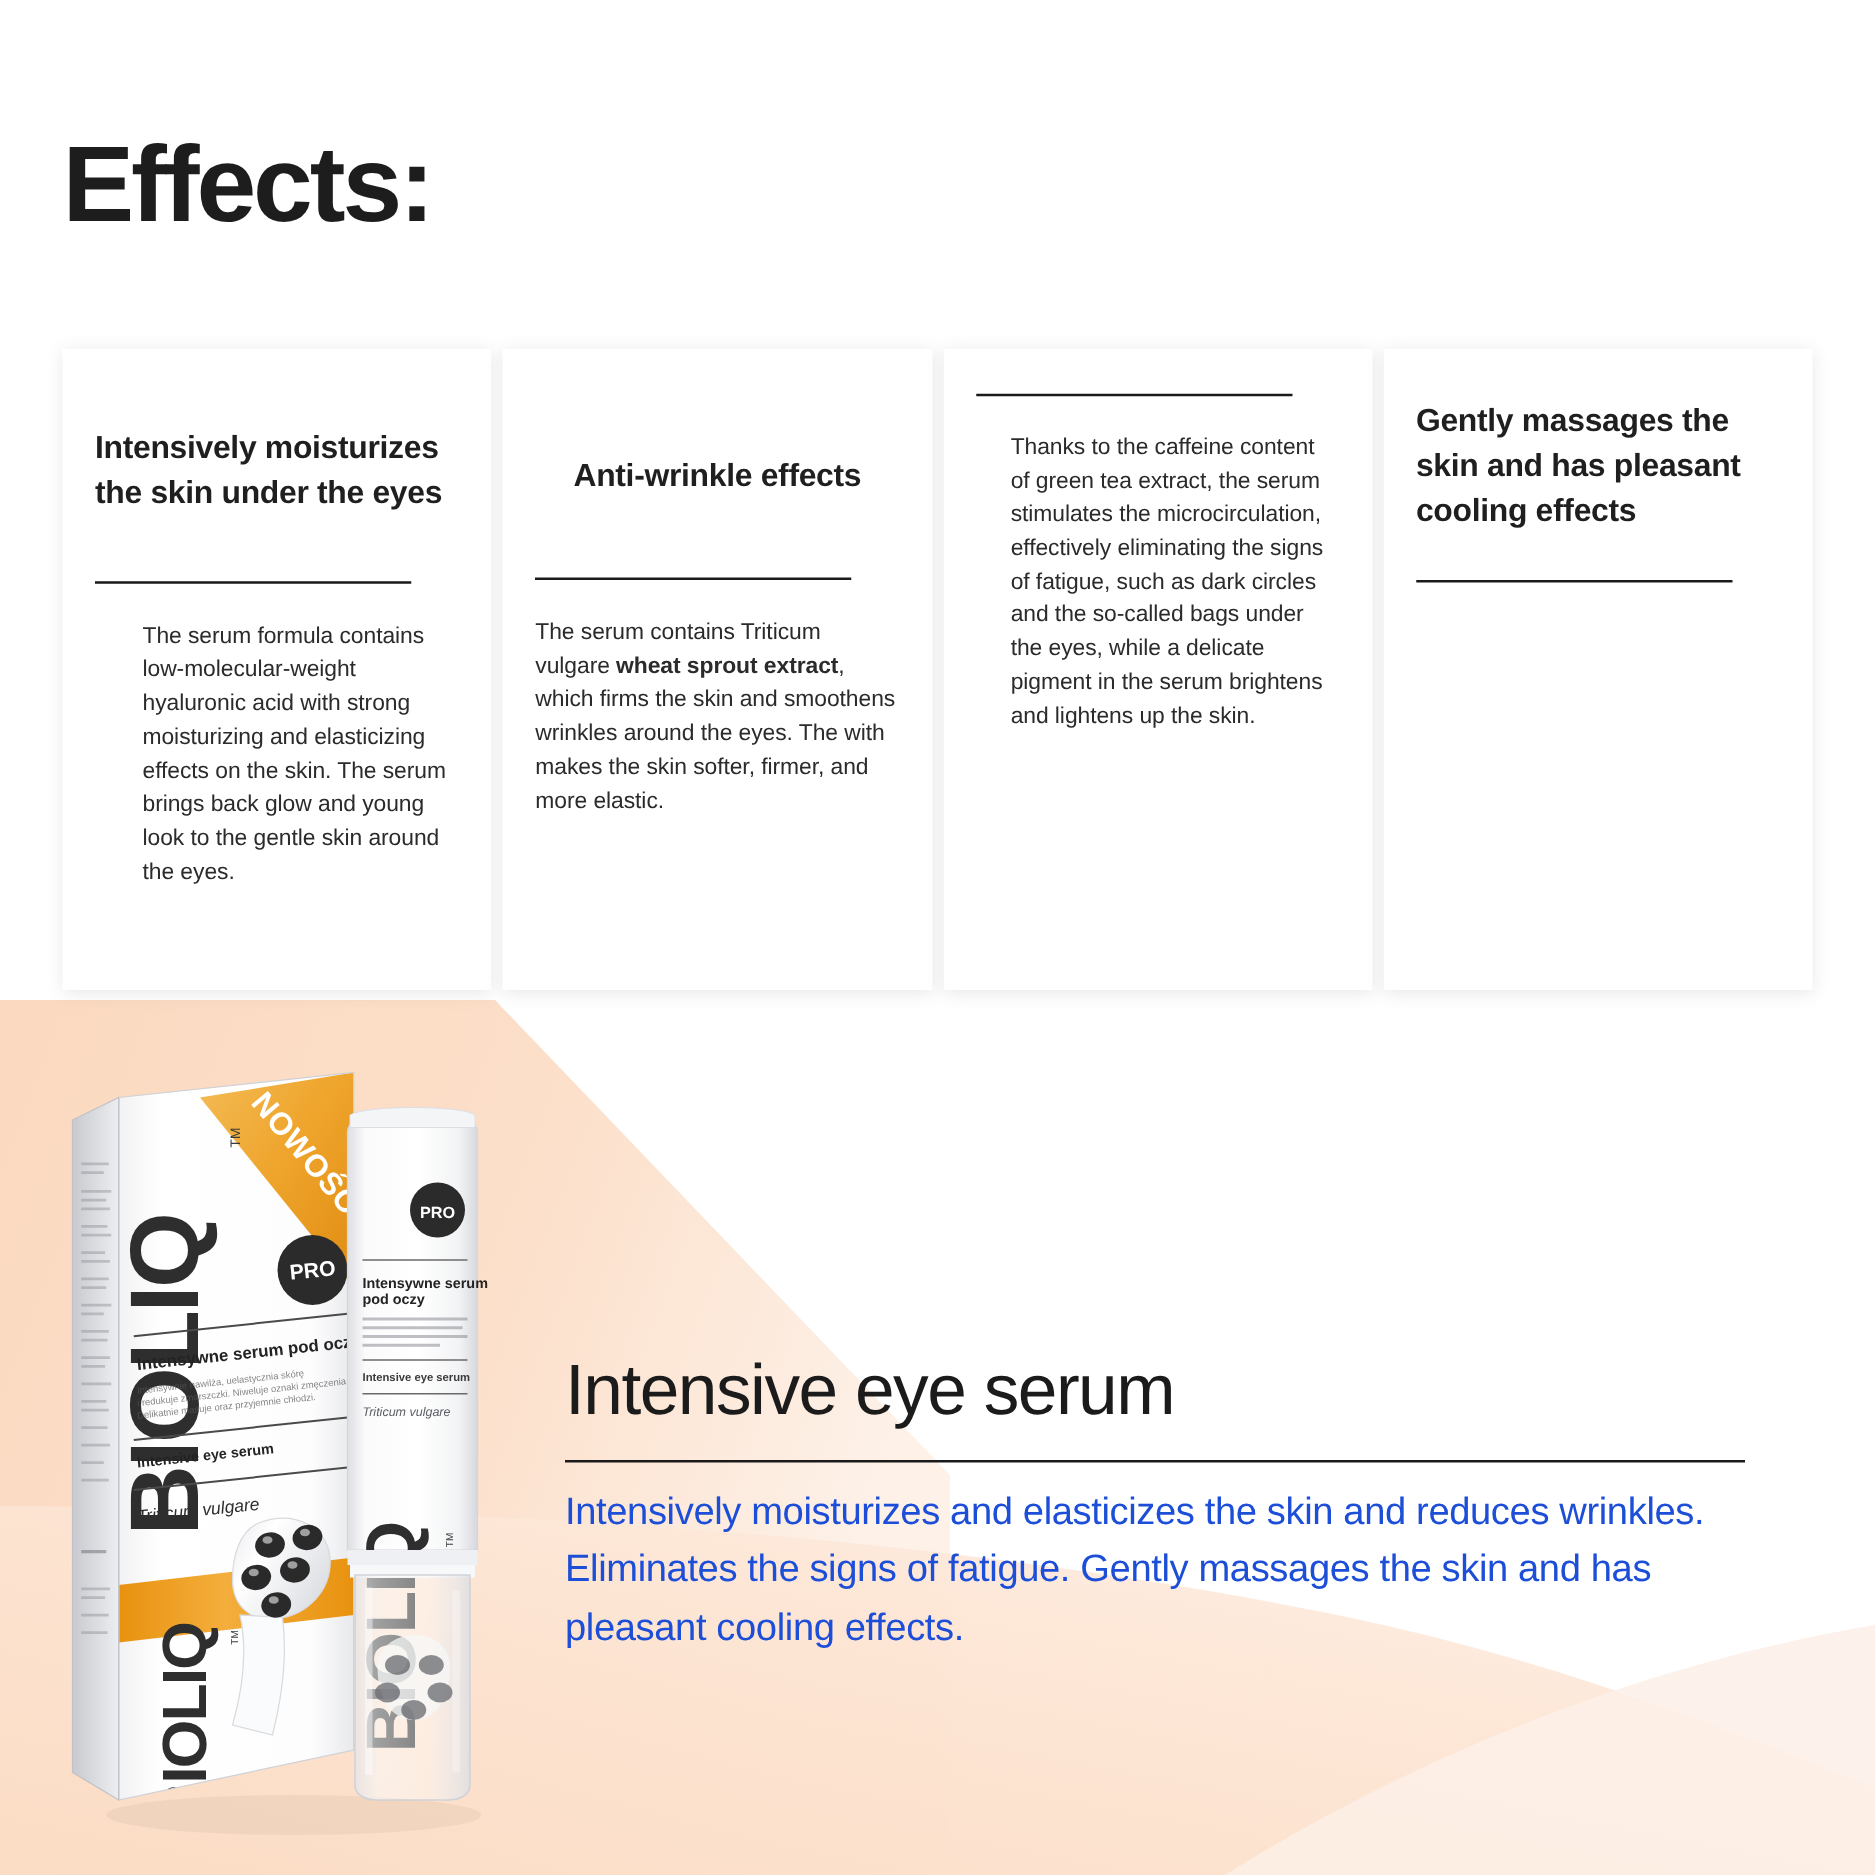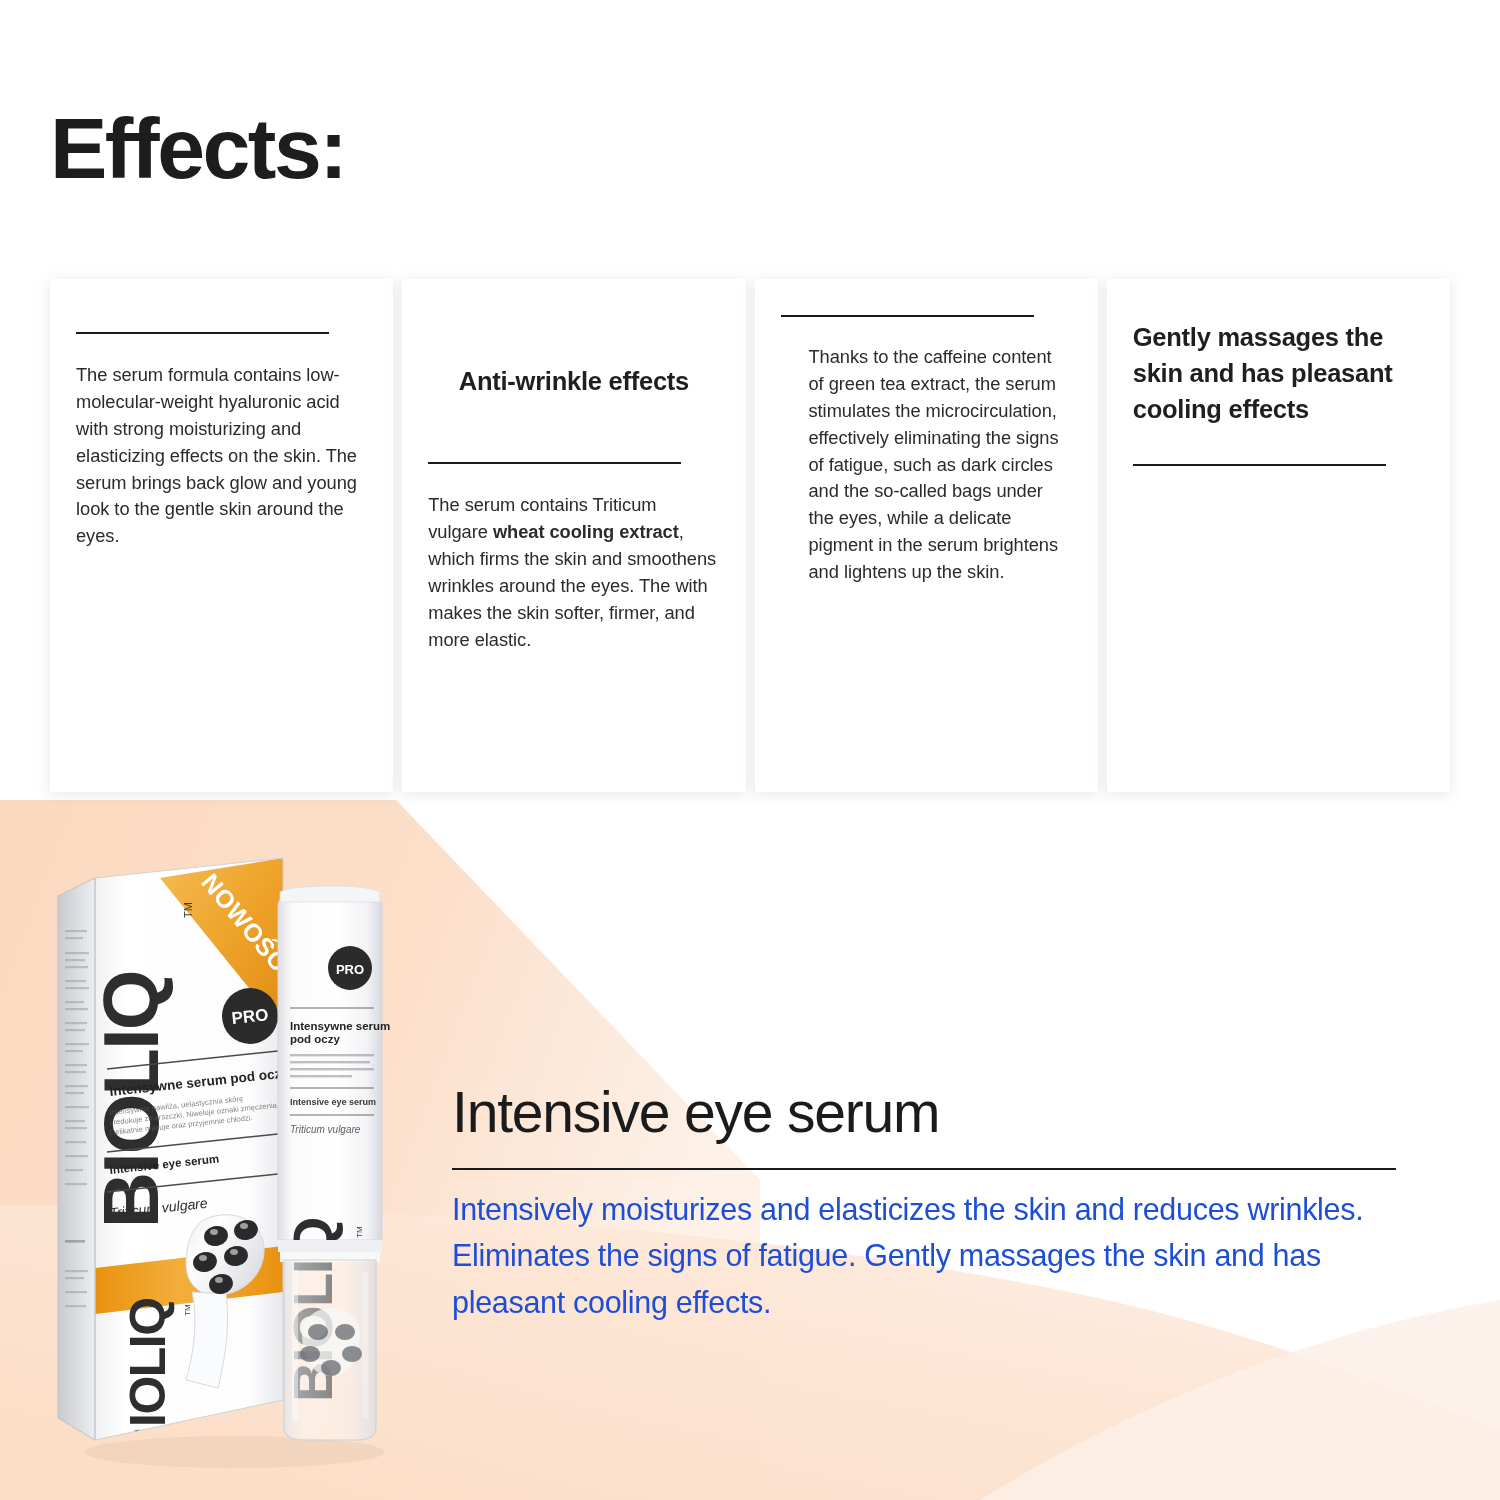--- a/index.html
+++ b/index.html
@@ -71,21 +71,21 @@
     font-size: 18.3px;
     line-height: 1.47;
     color: #2b2b2b;
     letter-spacing: -0.05px;
   }
   .card-body b { font-weight: bold; }
 
   
   .card.c1 .card-title { margin-top: 61px; }
   .card.c1 .card-rule  { margin-top: 53px; }
-  .card.c1 .card-body  { margin-top: 28px; }
+  .card.c1 .card-body  { margin-top: 28px; margin-left: 38px; }
 
   .card.c2 .card-title { margin-top: 84px; text-align: center; }
   .card.c2 .card-rule  { margin-top: 63px; }
   .card.c2 .card-body  { margin-top: 28px; }
 
   .card.c3 .card-title { margin-top: 40px; }
   .card.c3 .card-rule  { margin-top: 36px; }
   .card.c3 .card-body  { margin-top: 27px; margin-left: 28px; }
 
   .card.c4 .card-title { margin-top: 40px; }
@@ -152,28 +152,29 @@
     <path d="M0,1205 C420,1205 760,1230 1060,1290 C1230,1324 1360,1375 1500,1430 L1500,1500 L0,1500 Z" fill="url(#peachGrad2)" opacity="0.96"></path>
 
     <path d="M980,1500 C1140,1400 1320,1330 1500,1300 L1500,1500 Z" fill="#fdf0e7" opacity="0.85"></path>
   </svg>
 
   <h1 id="effects-heading">Effects:</h1>
 
   <div id="cards">
 
     <div class="card c1">
+      <div class="card-title">Intensively moisturizes the skin under the eyes</div>
       <div class="card-rule"></div>
       <div class="card-body">The serum formula contains low-molecular-weight hyaluronic acid with strong moisturizing and elasticizing effects on the skin. The serum brings back glow and young look to the gentle skin around the eyes.</div>
     </div>
 
     <div class="card c2">
       <div class="card-title">Anti-wrinkle effects</div>
       <div class="card-rule"></div>
-      <div class="card-body"><span>The serum contains Triticum vulgare </span><b>wheat cooling extract</b><span>, which firms the skin and smoothens wrinkles around the eyes. The with makes the skin softer, firmer, and more elastic.</span></div>
+      <div class="card-body"><span>The serum contains Triticum vulgare </span><b>wheat sprout extract</b><span>, which firms the skin and smoothens wrinkles around the eyes. The with makes the skin softer, firmer, and more elastic.</span></div>
     </div>
 
     <div class="card c3">
       <div class="card-rule"></div>
       <div class="card-body">Thanks to the caffeine content of green tea extract, the serum stimulates the microcirculation, effectively eliminating the signs of fatigue, such as dark circles and the so-called bags under the eyes, while a delicate pigment in the serum brightens and lightens up the skin.</div>
     </div>
 
     <div class="card c4">
       <div class="card-title">Gently massages the skin and has pleasant cooling effects</div>
       <div class="card-rule"></div>

